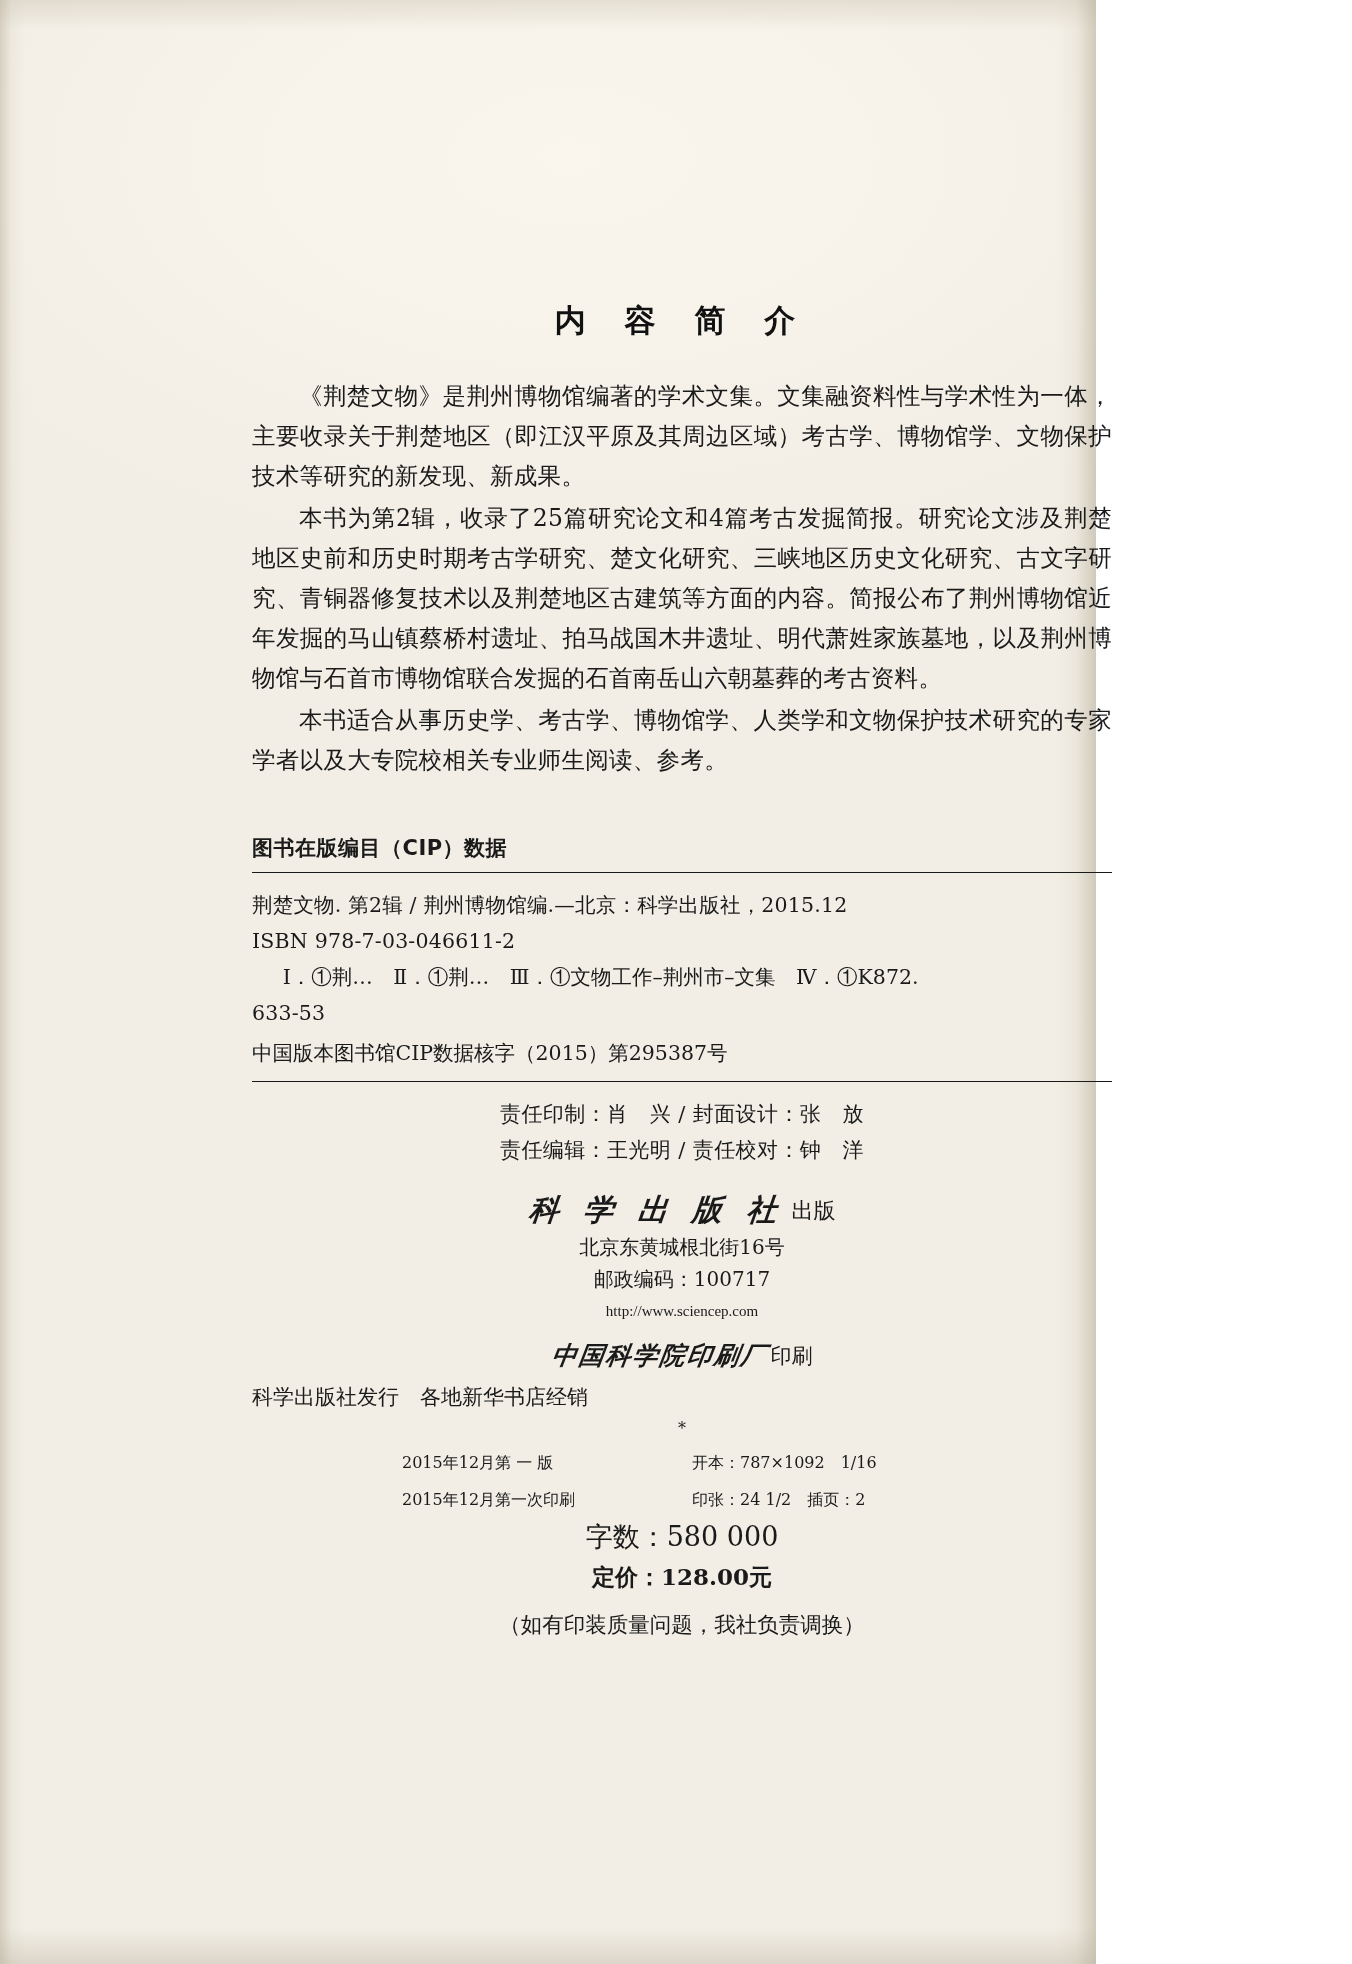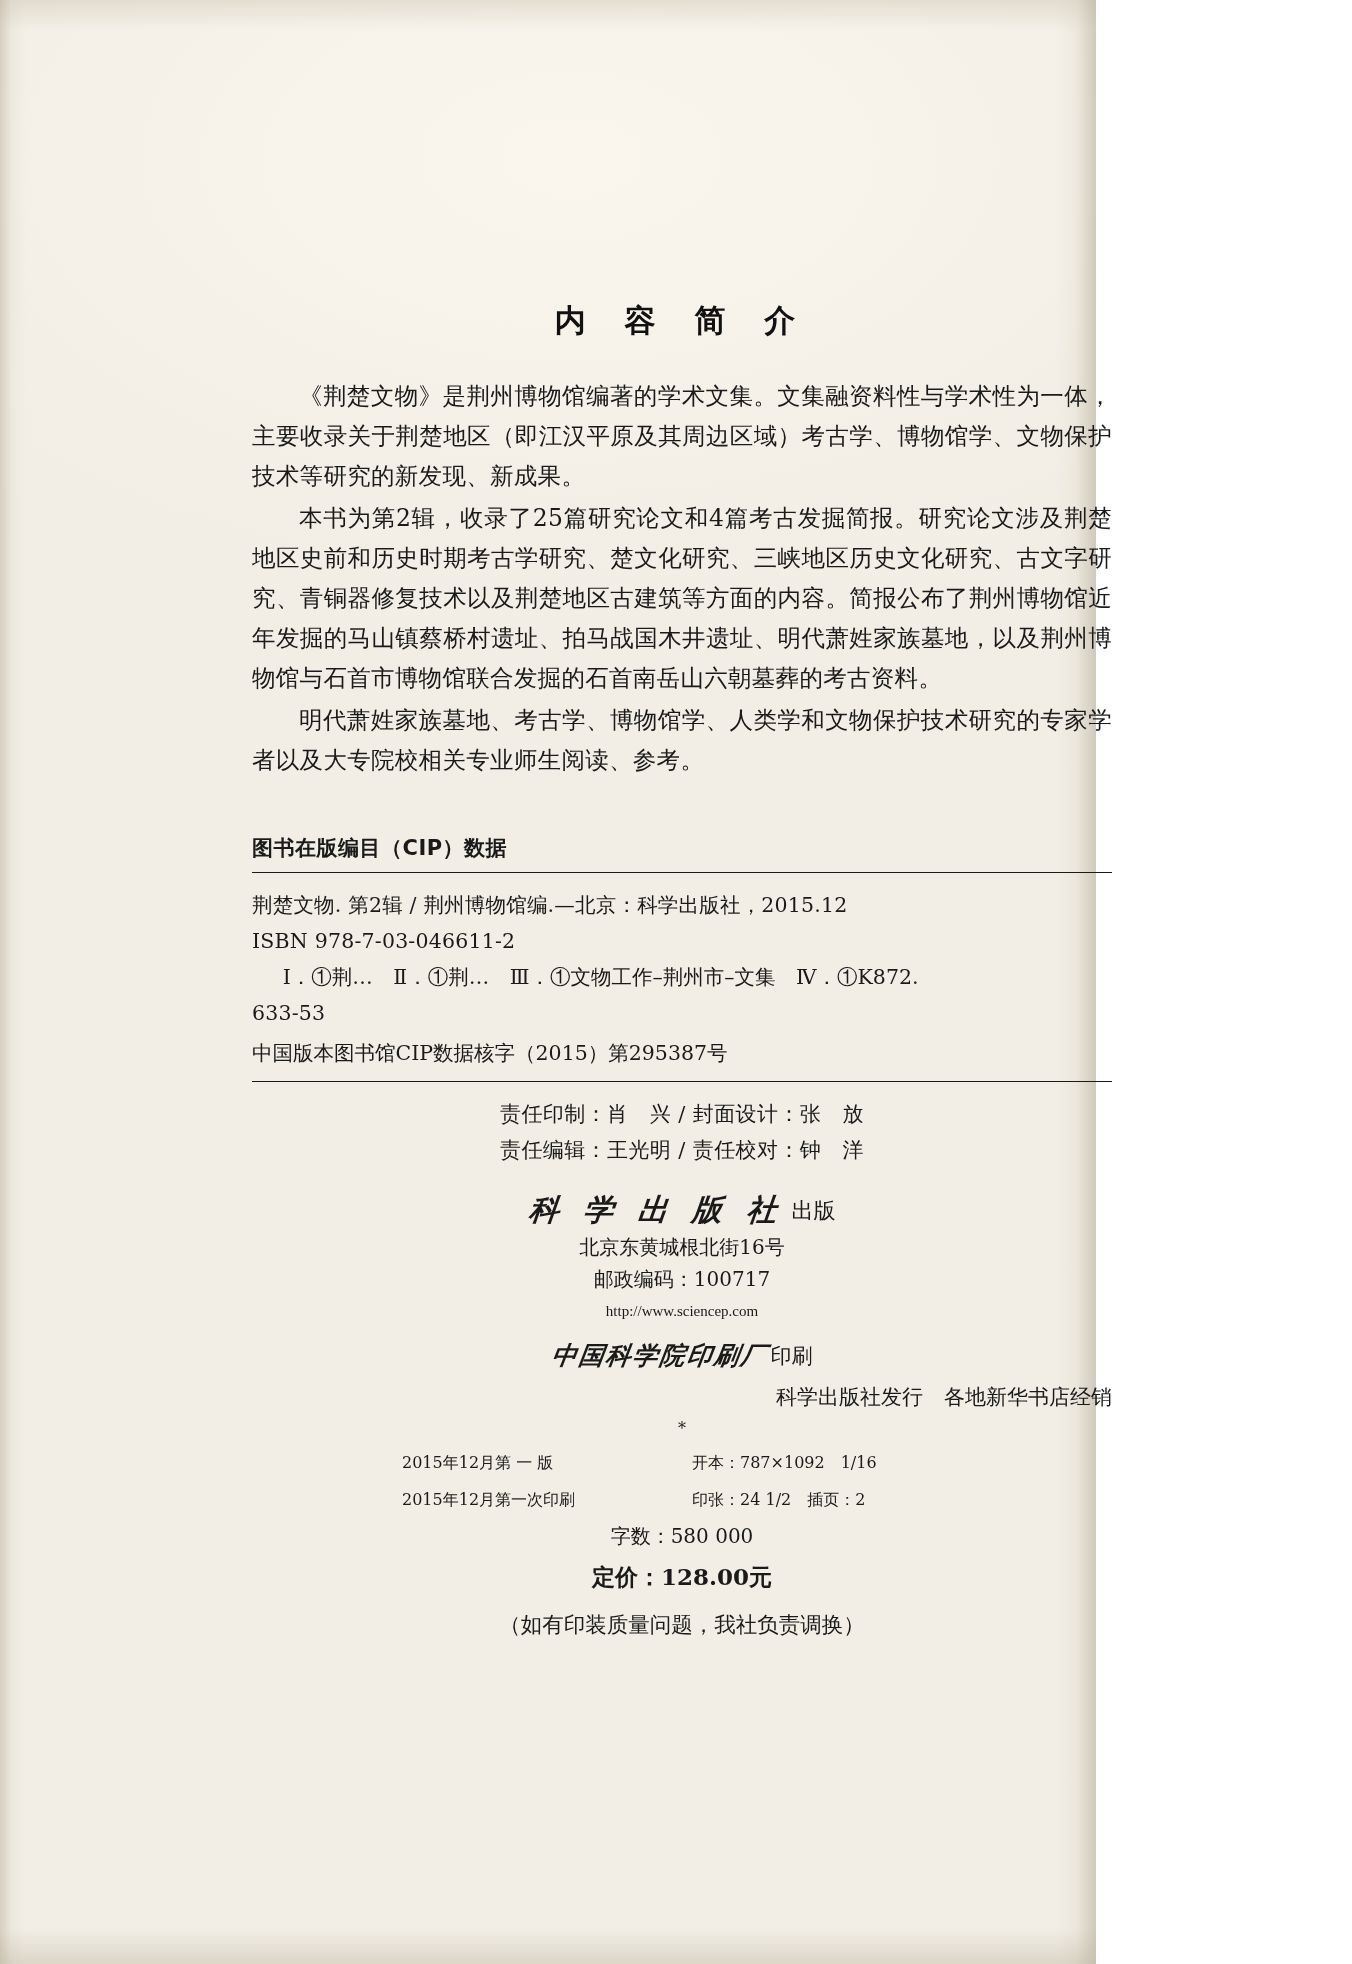--- a/index.html
+++ b/index.html
@@ -170,21 +170,21 @@
     display: inline-block;
     vertical-align: middle;
   }
   .printer-suffix {
     font-size: 21px;
     display: inline-block;
     vertical-align: middle;
     margin-left: 3px;
   }
   .dist-line {
-    text-align: right;
+    text-align: left;
     font-size: 21px;
     line-height: 38px;
     margin-top: 6px;
   }
   .star {
     text-align: center;
     font-size: 16px;
     line-height: 18px;
     margin: 4px 0 6px 0;
   }
@@ -202,21 +202,21 @@
   .spec-left {
     width: 290px;
     text-align: left;
   }
   .spec-right {
     width: 270px;
     text-align: left;
   }
   .spec-center {
     text-align: center;
-    font-size: 20px;
+    font-size: 27px;
     line-height: 37px;
   }
   .price {
     text-align: center;
     font-size: 23px;
     line-height: 40px;
     font-weight: bold;
     margin-top: 2px;
   }
   .price .label { font-weight: bold; }
@@ -235,21 +235,21 @@
   <div class="edge-left"></div>
   <div class="edge-right"></div>
   <div class="edge-bottom"></div>
 
   <div class="content">
 
     <div class="section-title">内 容 简 介</div>
 
     <p class="para">《荆楚文物》是荆州博物馆编著的学术文集。文集融资料性与学术性为一体，主要收录关于荆楚地区（即江汉平原及其周边区域）考古学、博物馆学、文物保护技术等研究的新发现、新成果。</p>
     <p class="para">本书为第2辑，收录了25篇研究论文和4篇考古发掘简报。研究论文涉及荆楚地区史前和历史时期考古学研究、楚文化研究、三峡地区历史文化研究、古文字研究、青铜器修复技术以及荆楚地区古建筑等方面的内容。简报公布了荆州博物馆近年发掘的马山镇蔡桥村遗址、拍马战国木井遗址、明代萧姓家族墓地，以及荆州博物馆与石首市博物馆联合发掘的石首南岳山六朝墓葬的考古资料。</p>
-    <p class="para">明代萧姓家族墓地、考古学、博物馆学、人类学和文物保护技术研究的专家学者以及大专院校相关专业师生阅读、参考。</p>
+    <p class="para">本书适合从事历史学、考古学、博物馆学、人类学和文物保护技术研究的专家学者以及大专院校相关专业师生阅读、参考。</p>
 
     <div class="cip-block">
       <div class="cip-title">图书在版编目（CIP）数据</div>
       <hr class="rule">
       <div class="cip-line">荆楚文物. 第2辑 / 荆州博物馆编.—北京：科学出版社，2015.12</div>
       <div class="cip-line">ISBN 978-7-03-046611-2</div>
       <div class="cip-classify">Ⅰ．①荆…　Ⅱ．①荆…　Ⅲ．①文物工作–荆州市–文集　Ⅳ．①K872.</div>
       <div class="cip-line">633-53</div>
       <div class="cip-center">中国版本图书馆CIP数据核字（2015）第295387号</div>
       <hr class="rule thin">

